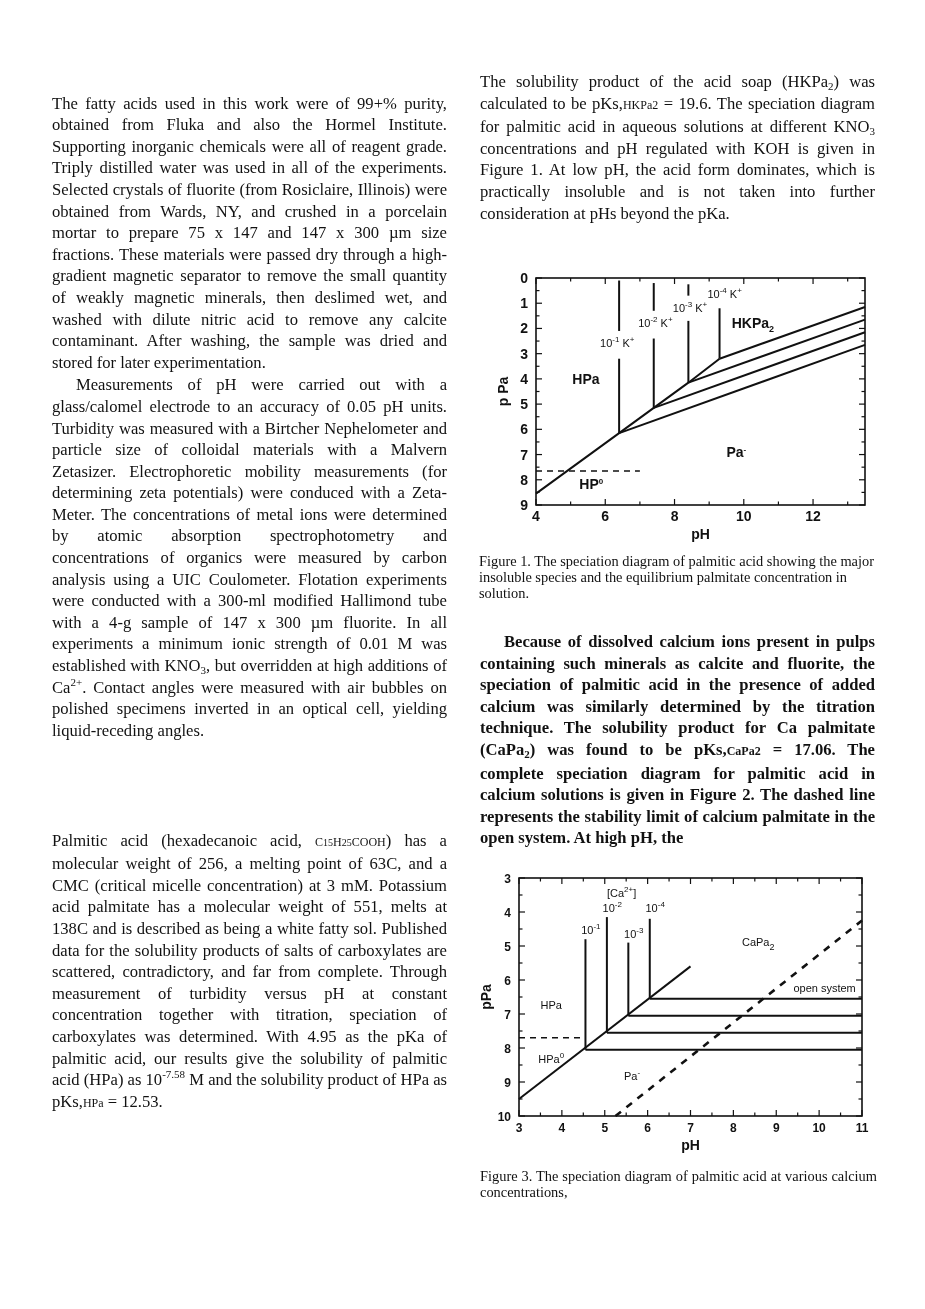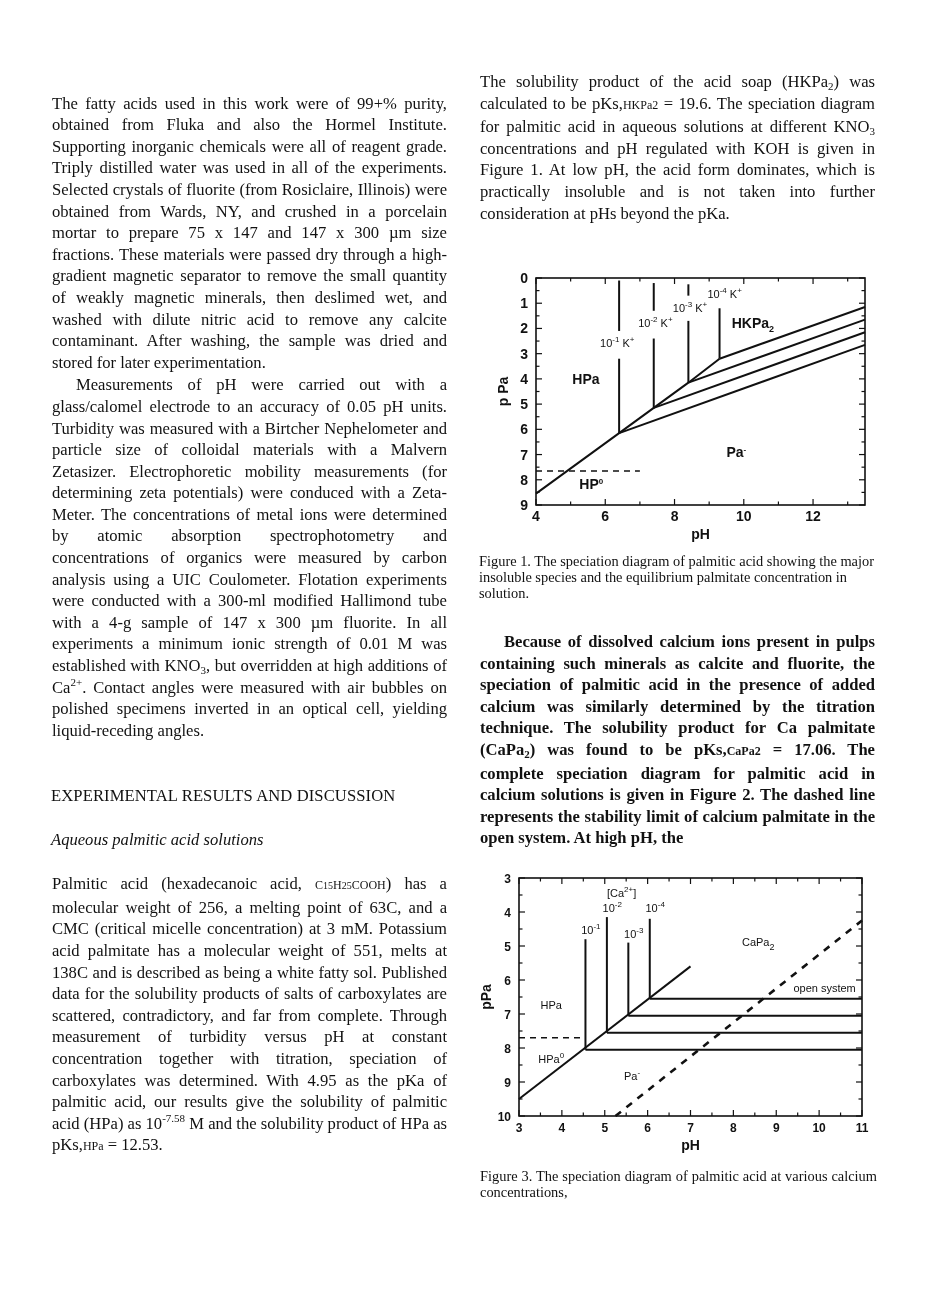--- a/index.html
+++ b/index.html
@@ -28,23 +28,21 @@
   #right-lower { position: absolute; left: 479px; top: 630px; width: 397px; font-size: 16.6px; line-height: 21.6px; font-weight: bold; }
 </style>
 </head>
 <body>
 
 <div id="left" class="col">
   <div class="gap1"></div>
   <p class="j">The fatty acids used in this work were of 99+% purity, obtained from Fluka and also the Hormel Institute.  Supporting inorganic chemicals were all of reagent grade.  Triply distilled water was used in all of the experiments. Selected crystals of fluorite (from Rosiclaire, Illinois) were obtained from Wards, NY, and crushed in a porcelain mortar to prepare 75 x 147 and 147 x 300 µm size fractions. These materials were passed dry through a high-gradient magnetic separator to remove the small quantity of weakly magnetic minerals, then deslimed wet, and washed with dilute nitric acid to remove any calcite contaminant.  After washing, the sample was dried and stored for later experimentation.</p>
   <p class="j indent"><span>Measurements of pH were carried out with a glass/calomel electrode to an accuracy of 0.05 pH units.  Turbidity was measured with a Birtcher Nephelometer and particle size of colloidal materials with a Malvern Zetasizer.  Electrophoretic mobility measurements (for determining zeta potentials) were conduced with a Zeta-Meter. The concentrations of metal ions were determined by atomic absorption spectrophotometry and concentrations of organics were measured by carbon analysis using a UIC Coulometer. Flotation experiments were conducted with a 300-ml modified Hallimond tube with a  4-g sample of 147 x 300 µm fluorite.  In all experiments a minimum ionic strength of 0.01 M was established with KNO</span><sub class="s">3</sub><span>, but overridden at high additions of Ca</span><sup class="s">2+</sup><span>.   Contact angles were measured with air bubbles on polished specimens inverted in an optical cell, yielding liquid-receding angles.</span></p>
   <div class="gap2"></div>
-  <h2 class="heading">EXPERIMENTAL RESULTS AND DISCUSSION</h2>
   <div class="gap1"></div>
-  <p class="sub">Aqueous palmitic acid solutions</p>
   <div class="gap1"></div>
   <p class="j"><span>Palmitic acid (hexadecanoic acid, </span><span class="small">C</span><span class="small" style="font-size:10px">15</span><span class="small">H</span><span class="small" style="font-size:10px">25</span><span class="small">COOH</span><span>) has a molecular weight of 256, a melting point of 63C, and a CMC (critical micelle concentration) at 3 mM. Potassium acid palmitate has a molecular weight of 551, melts at 138C and is described as being a white fatty sol. Published data for the solubility products of salts of carboxylates are scattered, contradictory, and far from complete. Through measurement of turbidity versus pH at constant concentration together with titration, speciation of carboxylates was determined. With 4.95 as the pKa of palmitic acid, our results give the solubility of palmitic acid (HPa) as 10</span><sup class="s">-7.58</sup><span> M and the solubility product of HPa as pKs,</span><span class="small">HPa</span><span> = 12.53.</span></p>
 </div>
 
 <div id="right" class="col">
   <p class="j"><span>The solubility product of the acid soap (HKPa</span><sub class="s">2</sub><span>) was calculated to be pKs,</span><span class="small">HKPa2</span><span> = 19.6.  The speciation diagram for palmitic acid in aqueous solutions at different KNO</span><sub class="s">3</sub><span> concentrations and pH regulated with KOH is given in Figure 1.  At low pH, the acid form dominates, which is practically insoluble and is not taken into further consideration at pHs beyond the pKa.</span></p>
 </div>
 
 <div id="fig1" class="fig">
   <svg id="svg1" width="420" height="290">

